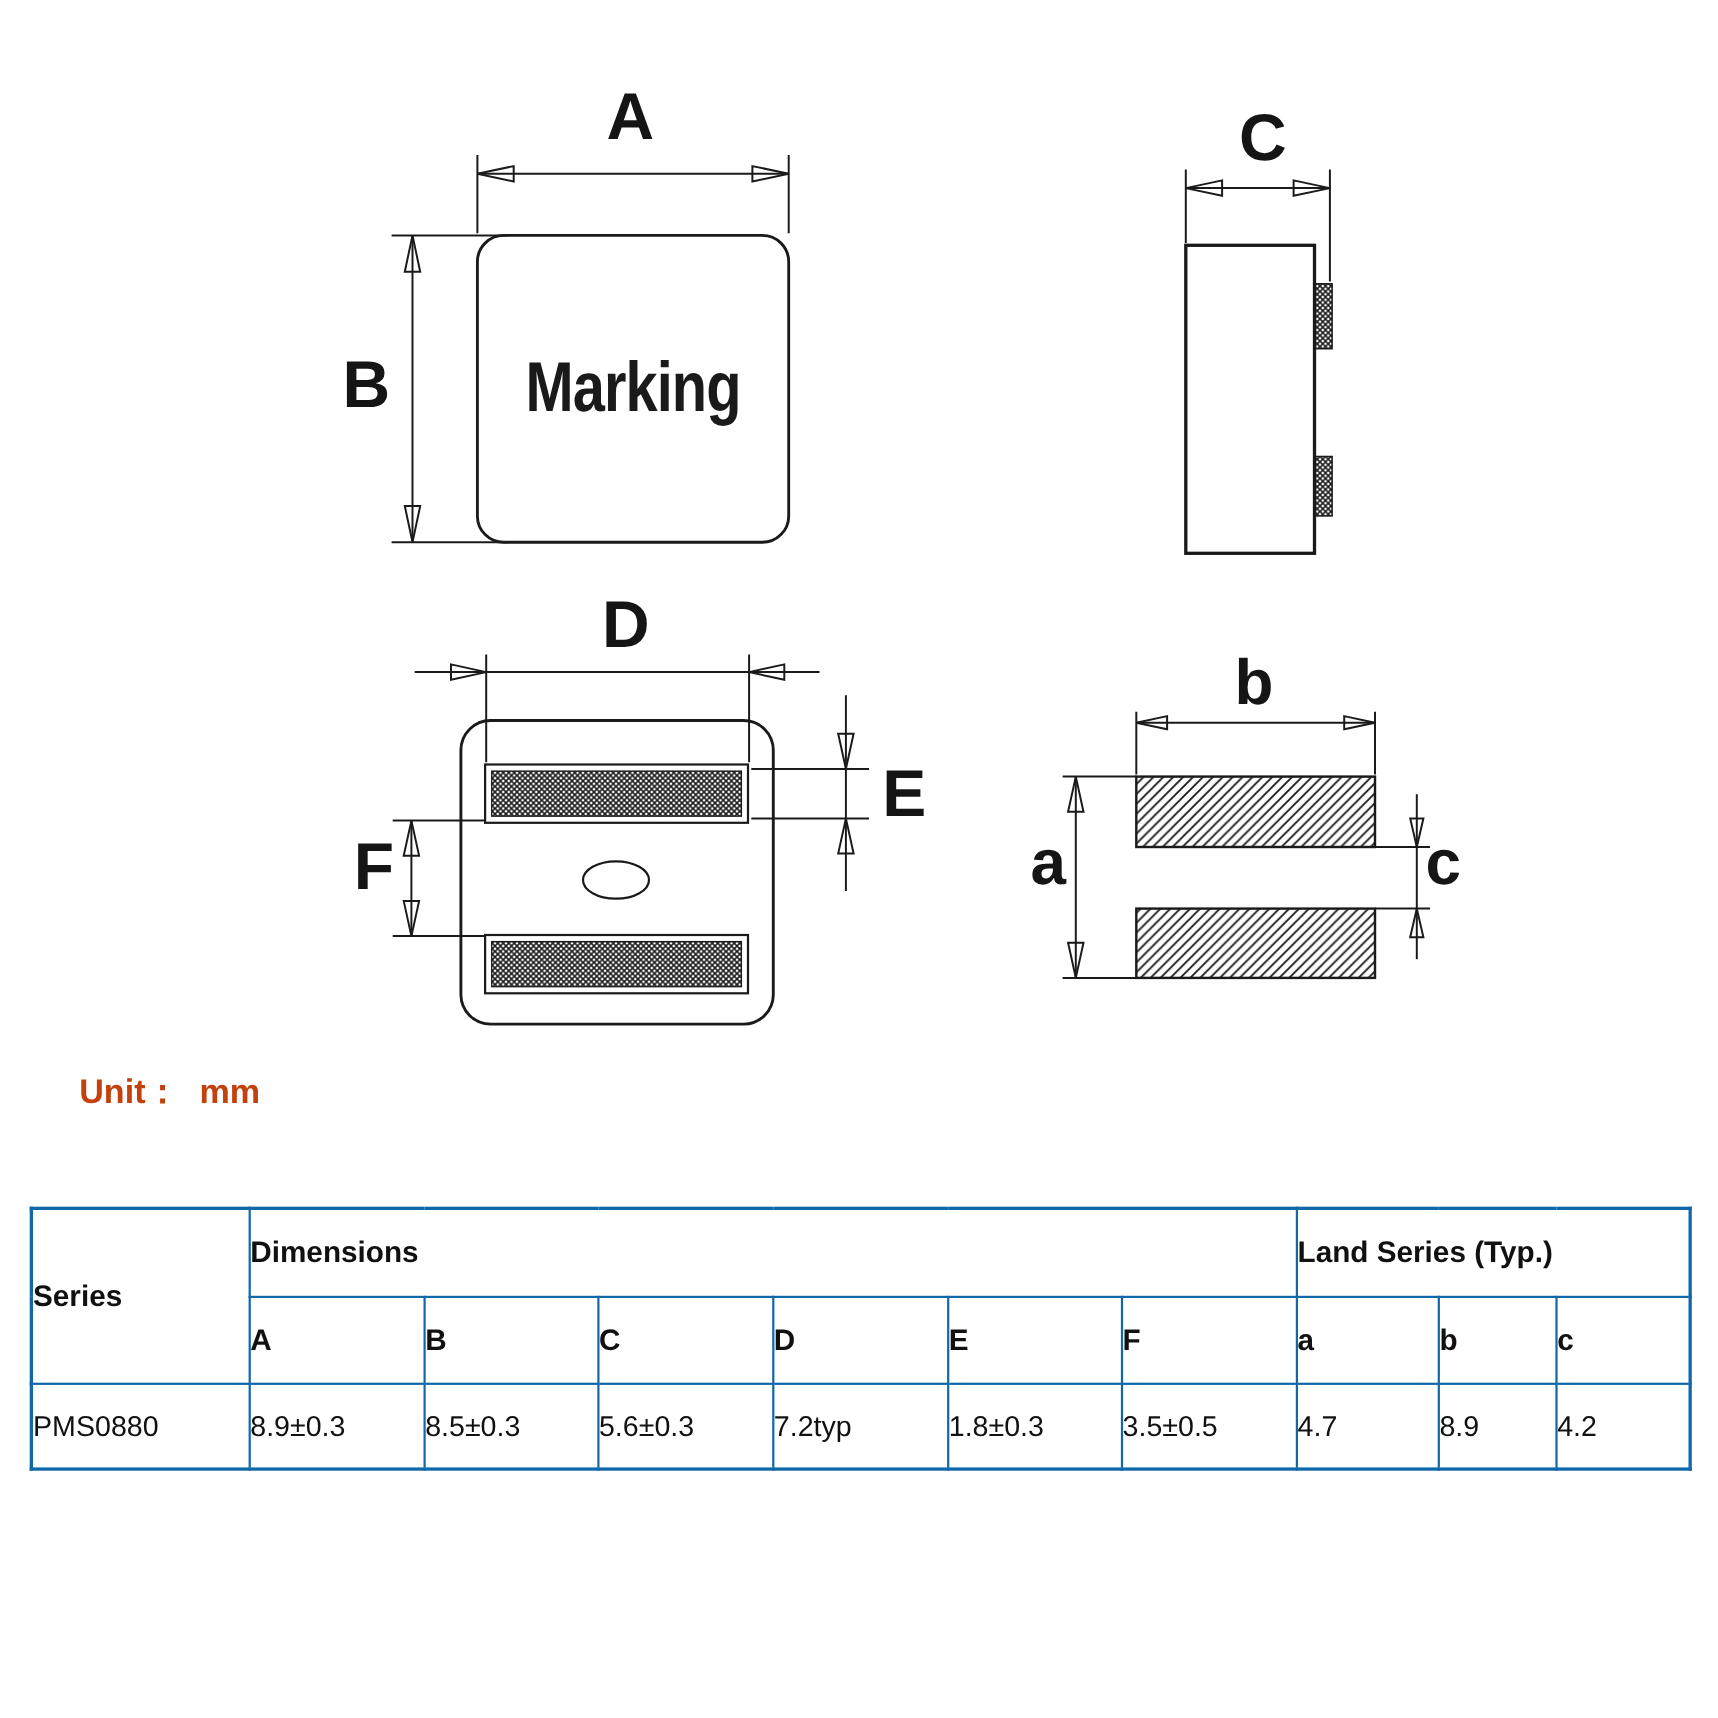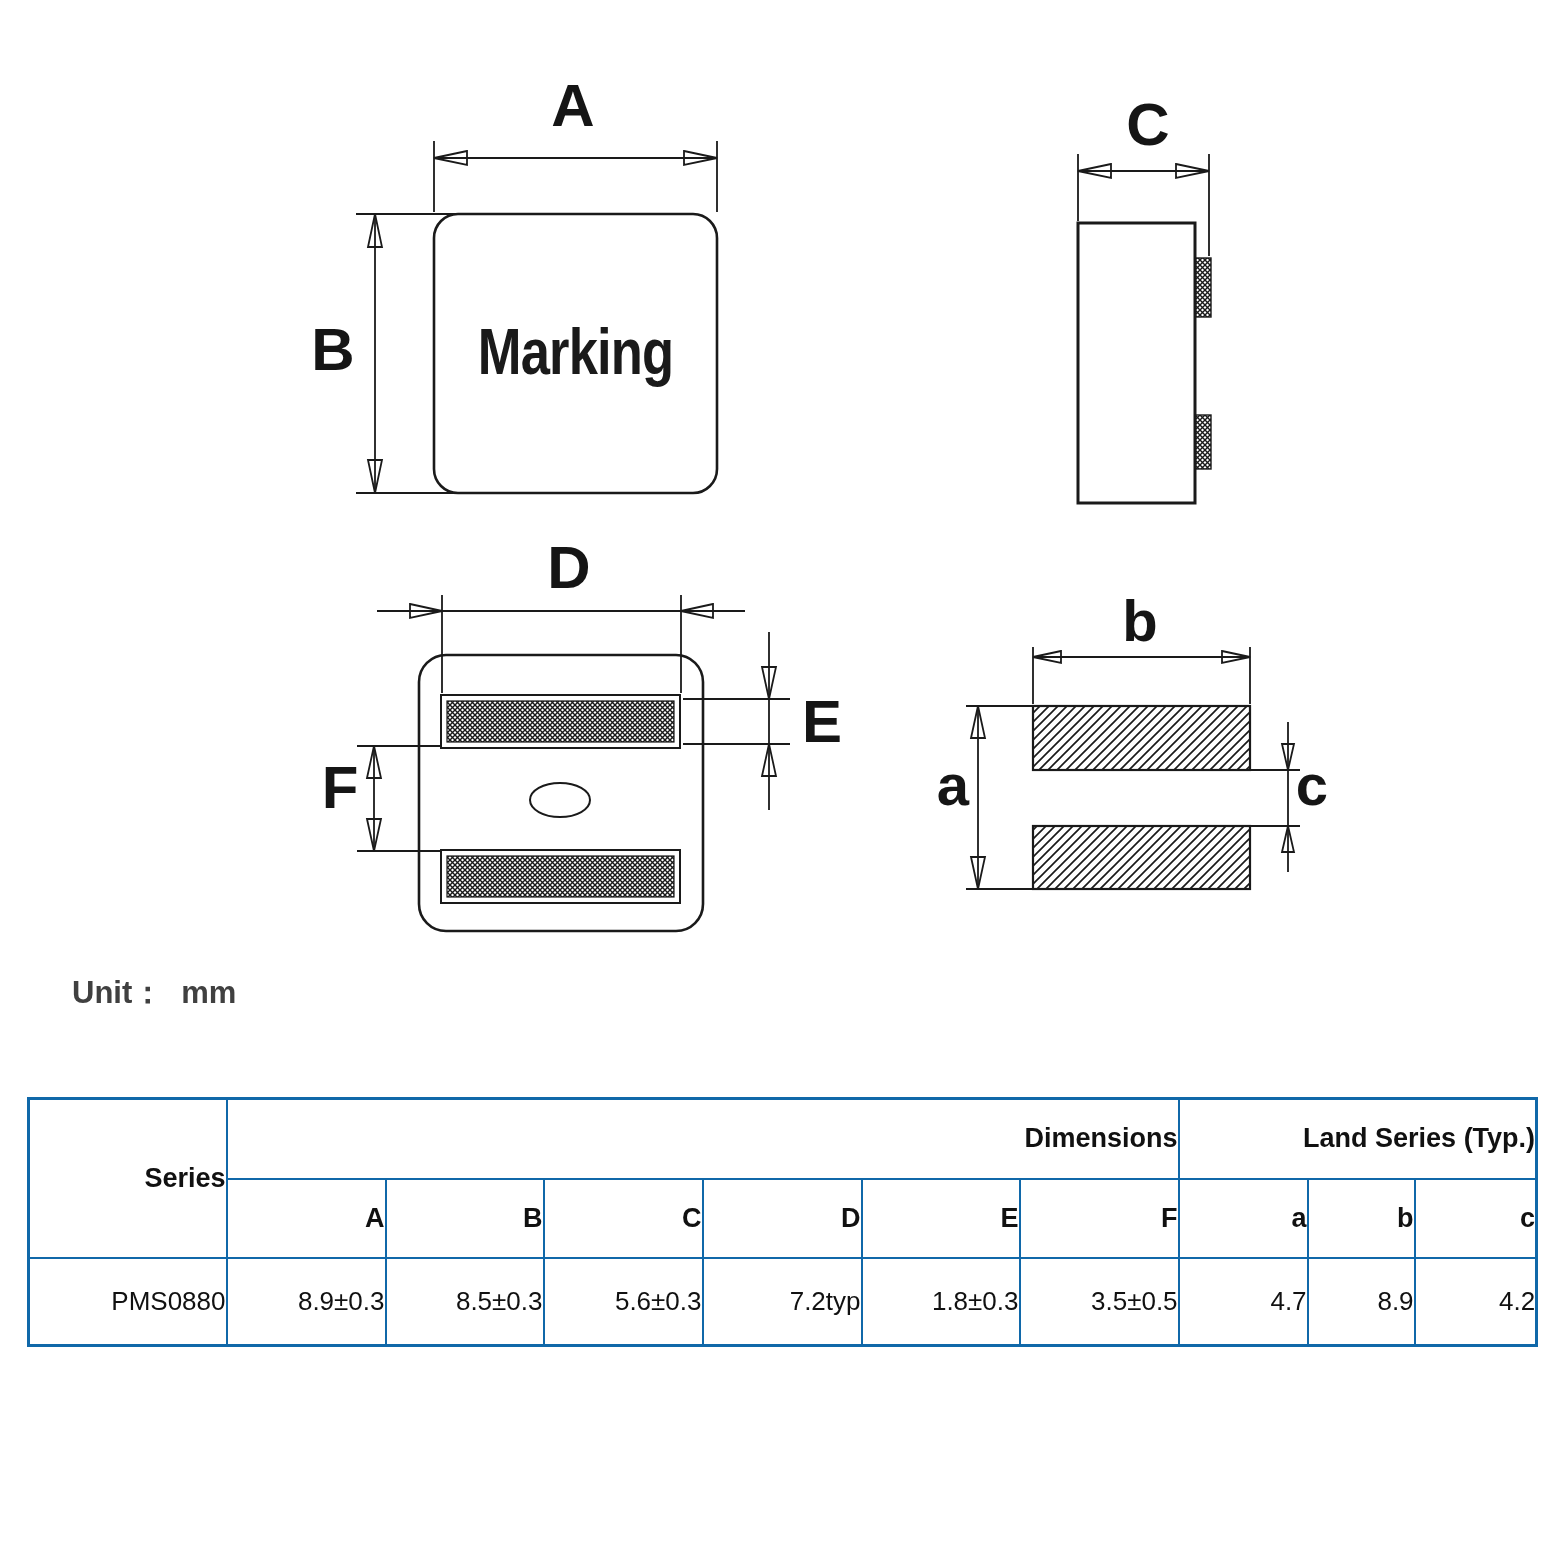--- a/index.html
+++ b/index.html
@@ -14,37 +14,37 @@
   }
   .dim-label.lower{font-size:58px;}
   .marking-label{
     position:absolute;left:434px;top:314px;width:283px;text-align:center;
     font-size:64px;font-weight:bold;color:#1a1a1a;line-height:1.2;
     transform:scaleX(0.82);transform-origin:50% 50%;
     letter-spacing:-1px;white-space:nowrap;
   }
   .unit-note{
     position:absolute;left:72px;top:972px;font-size:31px;font-weight:bold;
-    color:#404040;white-space:nowrap;
+    color:#c2410c;white-space:nowrap;
   }
   .unit-note .unit-value{margin-left:18px;}
   .spec-table{
     position:absolute;left:27px;top:1097px;width:1508px;
     border-collapse:collapse;table-layout:fixed;
     font-size:26px;color:#111;
   }
   .spec-table td{
-    border:2px solid #1068a9;text-align:right;vertical-align:middle;
+    border:2px solid #1068a9;text-align:left;vertical-align:middle;
     padding:0;overflow:hidden;
   }
   .spec-table{border:3px solid #1068a9;}
   .spec-table .hdr{font-weight:bold;font-size:27px;}
   .row-h1{height:80px;}
   .row-h2{height:79px;}
-  .row-h3{height:88px;}
+  .row-h3{height:78px;}
 </style>
 </head>
 <body>
 
 <div class="canvas">
 
   <svg class="linework" width="1562" height="1562" viewBox="0 0 1562 1562">
     <defs>
       <pattern id="xhatch" width="5" height="5" patternUnits="userSpaceOnUse">
         <path d="M0,0 L5,5 M5,0 L0,5" stroke="#1a1a1a" stroke-width="1.4"></path>

